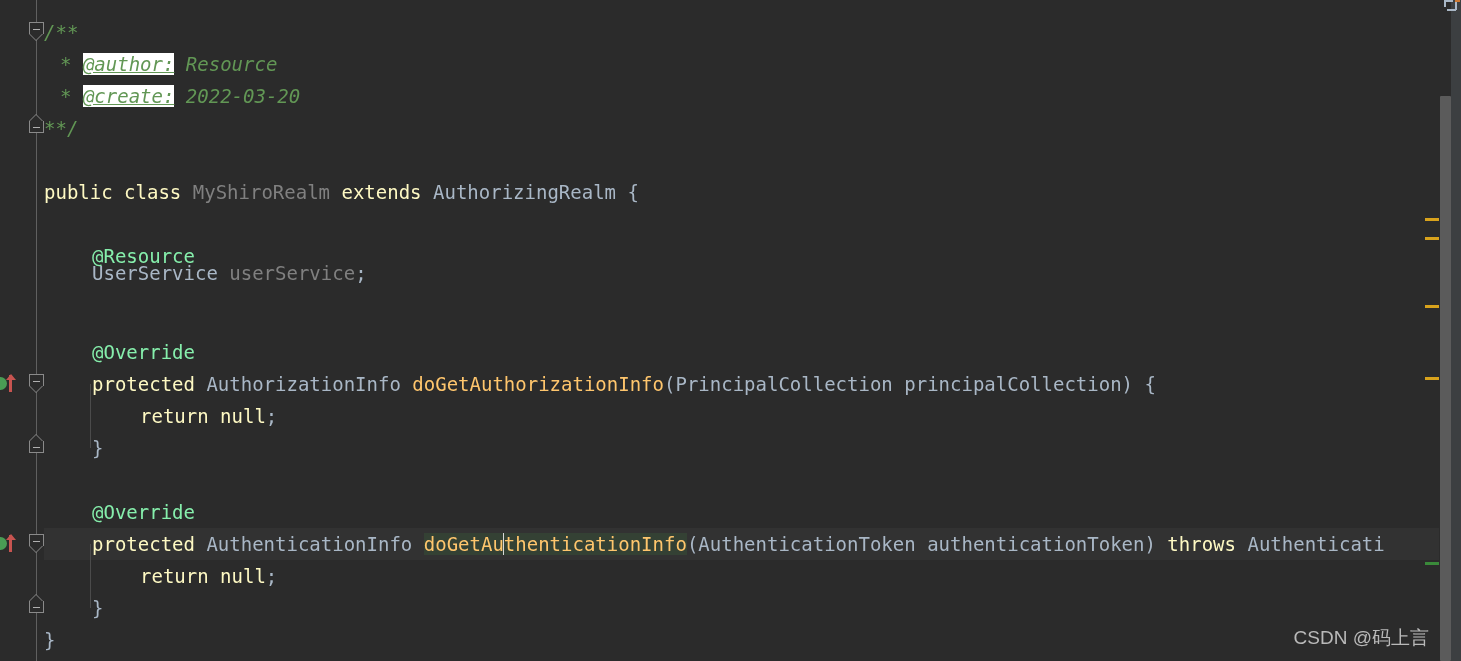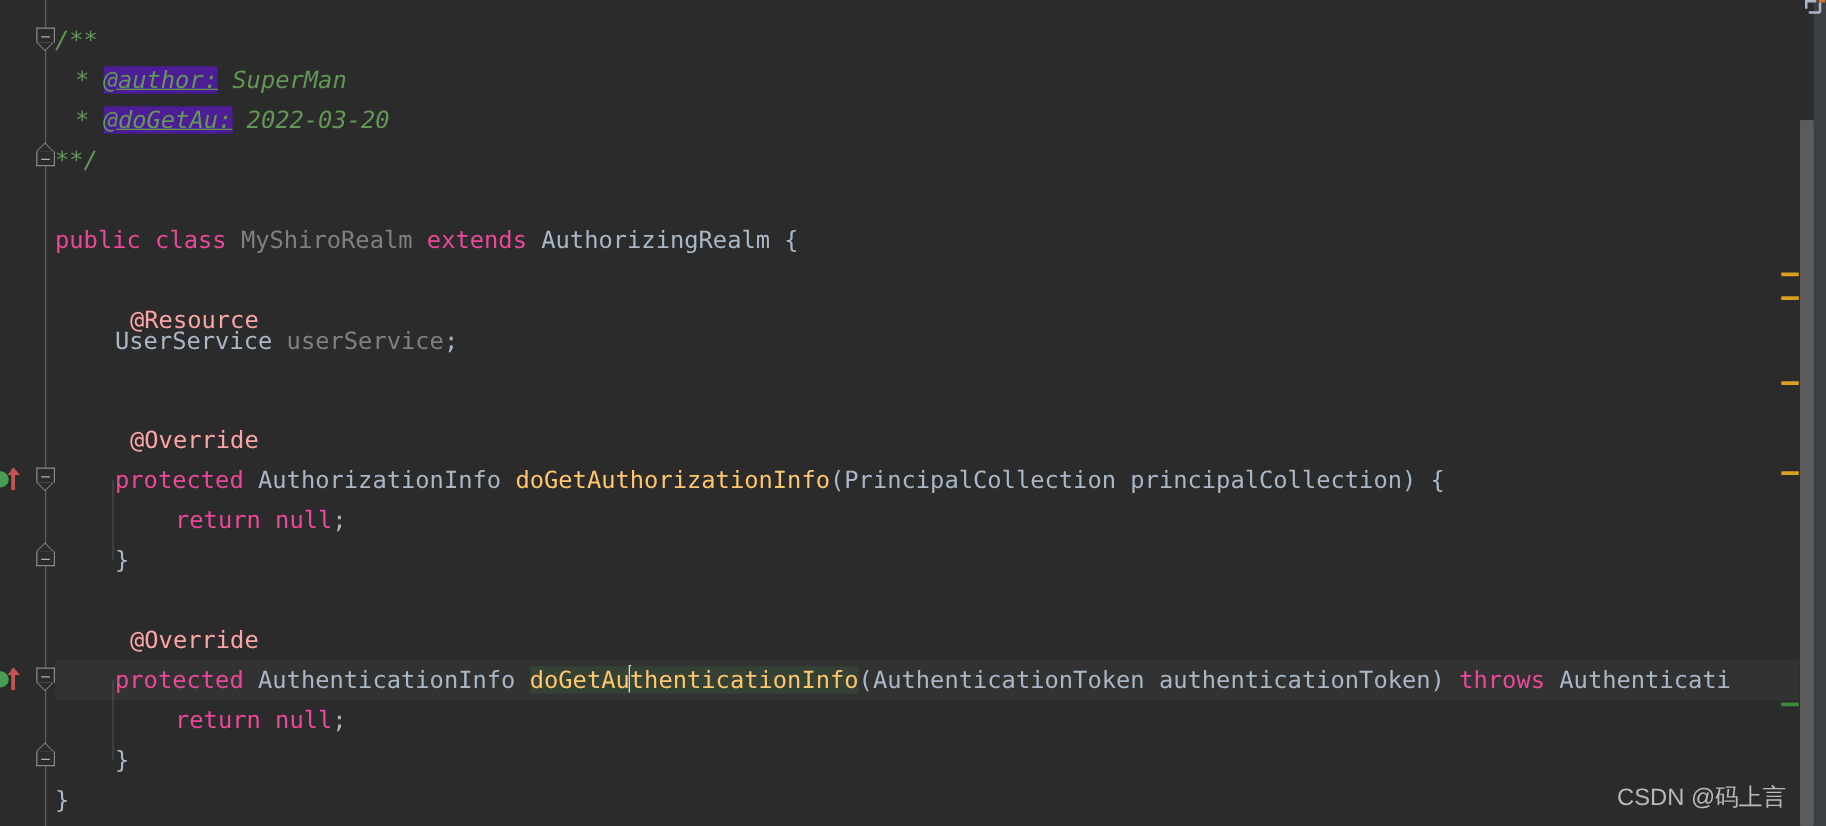--- a/index.html
+++ b/index.html
@@ -173,30 +173,30 @@
     position: absolute;
     left: 0;
     height: 32px;
     line-height: 32px;
     white-space: pre;
     font-size: 19px;
     letter-spacing: 0px;
   }
 
   
-  .t-keyword   { color: #ec4899; }
+  .t-keyword   { color: #fef9c3; }
   .t-classname { color: #a9b7c6; }
   .t-method    { color: #ffc66d; }
-  .t-annot     { color: #fca5a5; margin-left: 12px; }
+  .t-annot     { color: #86efac; }
   .t-punct     { color: #a9b7c6; }
   .t-comment   { color: #629755; font-style: italic; }
   .t-doctag    {
     color: #629755;
     font-style: italic;
-    background: #4c1d95;
+    background: #ffffff;
     text-decoration: underline;
   }
   .t-dim       { color: #808080; }
   .t-usagehl   { background: #344134; }
 
   
   .caret {
     display: inline-block;
     width: 0;
     border-left: 2px solid #d8d8d8;
@@ -305,22 +305,22 @@
   <div class="code-area">
     <div id="caret-lines">
         <div class="caret-line-bg" style="top: 528px;"></div>
       </div>
     <div id="indent-guides">
         <div class="indent-guide" style="left: 46px; top: 384px; height: 64px;"></div>
         <div class="indent-guide" style="left: 46px; top: 544px; height: 64px;"></div>
       </div>
     <div id="code-lines">
         <div class="code-line" style="top: 16px; left: 0px;"><span class="t-comment">/**</span></div>
-        <div class="code-line" style="top: 48px; left: 16px;"><span class="t-comment">* </span><span class="t-doctag">@author:</span><span class="t-comment"> SuperMan</span></div>
-        <div class="code-line" style="top: 80px; left: 16px;"><span class="t-comment">* </span><span class="t-doctag">@doGetAu:</span><span class="t-comment"> 2022-03-20</span></div>
+        <div class="code-line" style="top: 48px; left: 16px;"><span class="t-comment">* </span><span class="t-doctag">@author:</span><span class="t-comment"> Resource</span></div>
+        <div class="code-line" style="top: 80px; left: 16px;"><span class="t-comment">* </span><span class="t-doctag">@create:</span><span class="t-comment"> 2022-03-20</span></div>
         <div class="code-line" style="top: 112px; left: 0px;"><span class="t-comment">**/</span></div>
         <div class="code-line" style="top: 144px; left: 0px;"></div>
         <div class="code-line" style="top: 176px; left: 0px;"><span class="t-keyword">public</span><span class="t-punct"> </span><span class="t-keyword">class</span><span class="t-punct"> </span><span class="t-dim">MyShiroRealm</span><span class="t-punct"> </span><span class="t-keyword">extends</span><span class="t-punct"> </span><span class="t-classname">AuthorizingRealm</span><span class="t-punct"> {</span></div>
         <div class="code-line" style="top: 208px; left: 0px;"></div>
         <div class="code-line" style="top: 240px; left: 48px;"><span class="t-annot">@Resource</span></div>
         <div class="code-line" style="top: 257px; left: 48px;"><span class="t-classname">UserService</span><span class="t-punct"> </span><span class="t-dim">userService</span><span class="t-punct">;</span></div>
         <div class="code-line" style="top: 304px; left: 48px;"></div>
         <div class="code-line" style="top: 336px; left: 48px;"><span class="t-annot">@Override</span></div>
         <div class="code-line" style="top: 368px; left: 48px;"><span class="t-keyword">protected</span><span class="t-punct"> </span><span class="t-classname">AuthorizationInfo</span><span class="t-punct"> </span><span class="t-method">doGetAuthorizationInfo</span><span class="t-punct">(</span><span class="t-classname">PrincipalCollection</span><span class="t-punct"> </span><span class="t-classname">principalCollection</span><span class="t-punct">) {</span></div>
         <div class="code-line" style="top: 400px; left: 96px;"><span class="t-keyword">return</span><span class="t-punct"> </span><span class="t-keyword">null</span><span class="t-punct">;</span></div>

